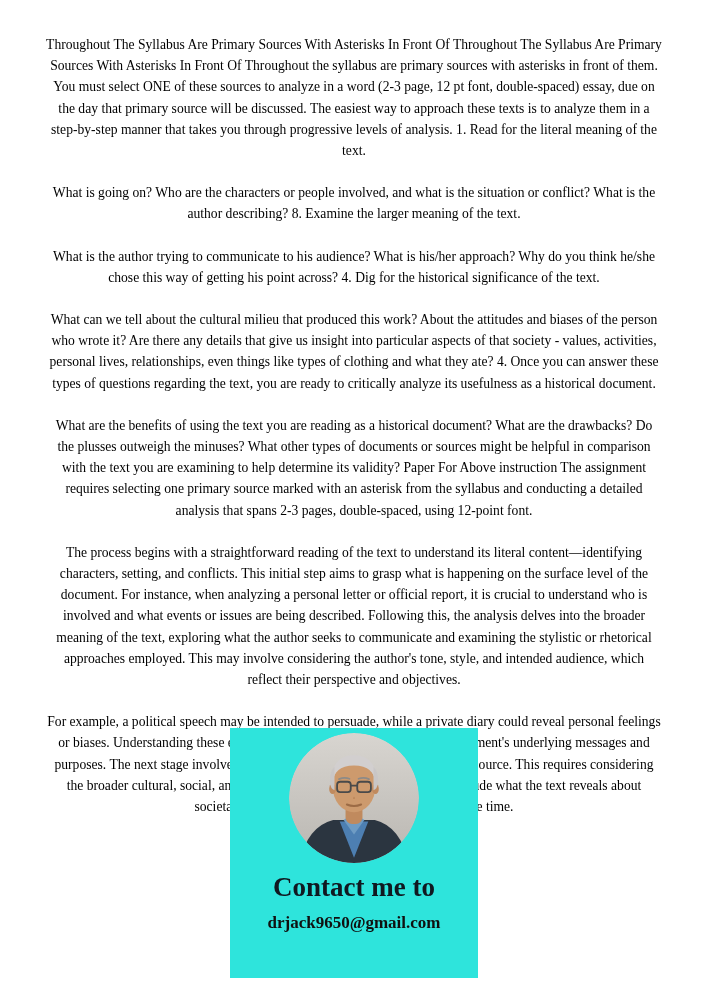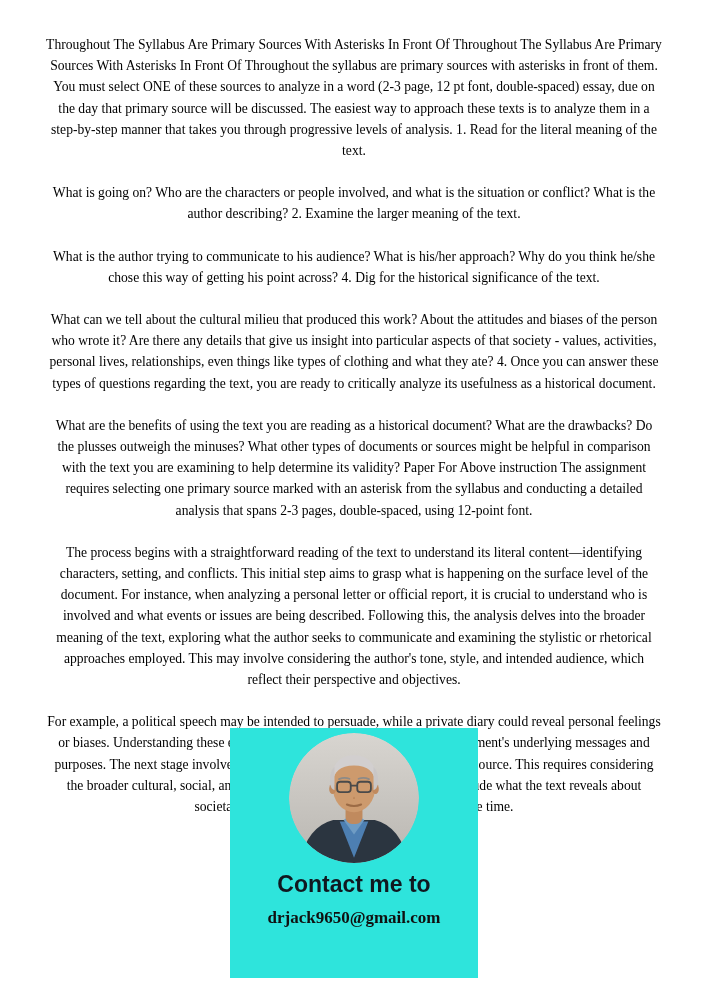--- a/index.html
+++ b/index.html
@@ -51,23 +51,23 @@
     overflow: hidden;
     margin-top: 5px;
     flex: 0 0 auto;
   }
   .avatar svg {
     display: block;
     width: 100%;
     height: 100%;
   }
   .contact {
-    font-family: Liberation Sans, sans-serif;
+    font-family: Liberation Serif, serif;
     font-weight: 700;
-    font-size: 23px;
+    font-size: 27px;
     color: #101820;
     text-align: center;
     line-height: 1.42;
     margin-top: 5px;
   }
   .email {
     font-family: "Liberation Serif", serif;
     font-weight: 700;
     font-size: 17px;
     color: #101010;
@@ -75,21 +75,21 @@
     margin-top: 7px;
   }
 </style>
 </head>
 <body>
 
 <div class="page">
 
   <div class="text-col">
     <p>Throughout The Syllabus Are Primary Sources With Asterisks In Front Of Throughout The Syllabus Are Primary Sources With Asterisks In Front Of Throughout the syllabus are primary sources with asterisks in front of them. You must select ONE of these sources to analyze in a word (2-3 page, 12 pt font, double-spaced) essay, due on the day that primary source will be discussed. The easiest way to approach these texts is to analyze them in a step-by-step manner that takes you through progressive levels of analysis. 1. Read for the literal meaning of the text.</p>
-    <p>What is going on? Who are the characters or people involved, and what is the situation or conflict? What is the author describing? 2. Examine the larger meaning of the text.</p>
+    <p>What is going on? Who are the characters or people involved, and what is the situation or conflict? What is the author describing? 8. Examine the larger meaning of the text.</p>
     <p>What is the author trying to communicate to his audience? What is his/her approach? Why do you think he/she chose this way of getting his point across? 4. Dig for the historical significance of the text.</p>
     <p>What can we tell about the cultural milieu that produced this work? About the attitudes and biases of the person who wrote it? Are there any details that give us insight into particular aspects of that society - values, activities, personal lives, relationships, even things like types of clothing and what they ate? 4. Once you can answer these types of questions regarding the text, you are ready to critically analyze its usefulness as a historical document.</p>
     <p>What are the benefits of using the text you are reading as a historical document? What are the drawbacks? Do the plusses outweigh the minuses? What other types of documents or sources might be helpful in comparison with the text you are examining to help determine its validity? Paper For Above instruction The assignment requires selecting one primary source marked with an asterisk from the syllabus and conducting a detailed analysis that spans 2-3 pages, double-spaced, using 12-point font.</p>
     <p>The process begins with a straightforward reading of the text to understand its literal content—identifying characters, setting, and conflicts. This initial step aims to grasp what is happening on the surface level of the document. For instance, when analyzing a personal letter or official report, it is crucial to understand who is involved and what events or issues are being described. Following this, the analysis delves into the broader meaning of the text, exploring what the author seeks to communicate and examining the stylistic or rhetorical approaches employed. This may involve considering the author's tone, style, and intended audience, which reflect their perspective and objectives.</p>
     <p>For example, a political speech may be intended to persuade, while a private diary could reveal personal feelings or biases. Understanding these elements is essential for interpreting the document's underlying messages and purposes. The next stage involves assessing the historical significance of the source. This requires considering the broader cultural, social, and political context. Questions to explore include what the text reveals about societal values, common practices, or attitudes of the time.</p>
   </div>
 
   <div class="overlay" style="background: rgb(46, 228, 220);">
     <div class="avatar">
       <svg viewBox="0 0 100 100" xmlns="http://www.w3.org/2000/svg" aria-hidden="true">

